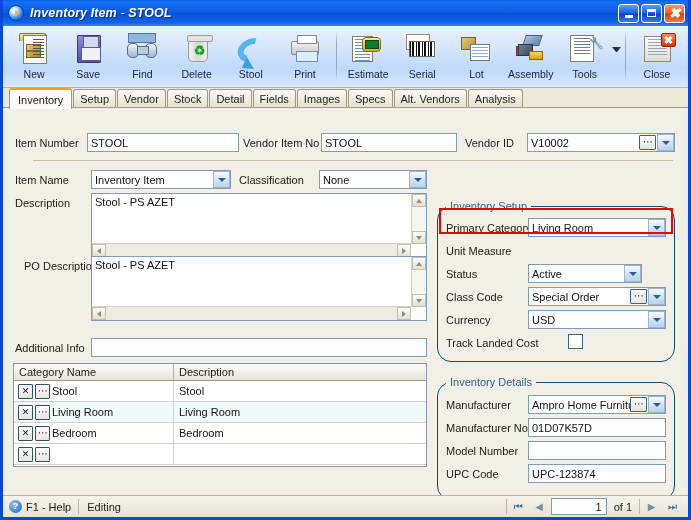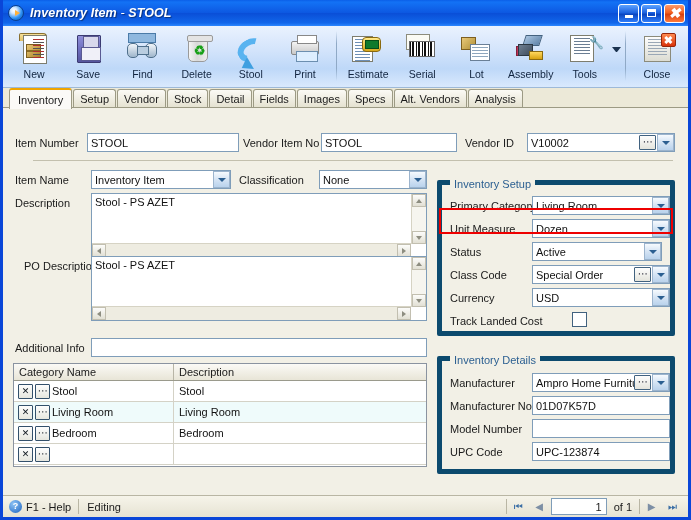--- a/index.html
+++ b/index.html
@@ -298,21 +298,21 @@
     font-size:8px; color:#9a9a8c; cursor:pointer;
   }
   .arrow-up, .arrow-dn, .arrow-lf, .arrow-rt { width:0;height:0; }
   .arrow-up { border-left:3.5px solid transparent; border-right:3.5px solid transparent; border-bottom:4px solid #8d8d80; }
   .arrow-dn { border-left:3.5px solid transparent; border-right:3.5px solid transparent; border-top:4px solid #8d8d80; }
   .arrow-lf { border-top:3.5px solid transparent; border-bottom:3.5px solid transparent; border-right:4px solid #8d8d80; }
   .arrow-rt { border-top:3.5px solid transparent; border-bottom:3.5px solid transparent; border-left:4px solid #8d8d80; }
 
   
   .group {
-    position:absolute; border:5px solid #0c4a6e; border-radius:2px;
+    position:absolute; border:1px solid #0c4a6e; border-radius:14px;margin-top:26px;
   }
   .group > .gtitle {
     position:absolute; top:-7px; left:8px; padding:0 4px;
     background:#f2f0e6; font-size:11px; color:#2b5f91;
     white-space:nowrap;
   }
 
   
   .grid {
     position:absolute; background:#fff; border:1px solid #8a93a0;
@@ -702,27 +702,23 @@
       <div class="group" style="left:434px; top:72px; width:238px; height:156px;">
         <span class="gtitle">Inventory Setup</span>
 
         <span class="lbl" style="position:absolute; left:8px; top:15px;">Primary Category</span>
         <div class="combo" style="position:absolute; left:90px; top:11px; width:138px;">
           <span class="val">Living Room</span>
           <span class="dd"></span>
         </div>
 
         <span class="lbl" style="position:absolute; left:8px; top:38px;">Unit Measure</span>
-        <div class="combo" style="position:absolute; left:90px; top:34px; width:138px;">
-          <span class="val">Dozen</span>
-          <span class="dd"></span>
-        </div>
 
         <span class="lbl" style="position:absolute; left:8px; top:61px;">Status</span>
-        <div class="combo" style="position:absolute; left:90px; top:57px; width:130px;">
+        <div class="combo" style="position:absolute; left:90px; top:57px; width:114px;">
           <span class="val">Active</span>
           <span class="dd"></span>
         </div>
 
         <span class="lbl" style="position:absolute; left:8px; top:84px;">Class Code</span>
         <div class="combo" style="position:absolute; left:90px; top:80px; width:138px;">
           <span class="val">Special Order</span>
           <span class="ellip">⋯</span>
           <span class="dd"></span>
         </div>

